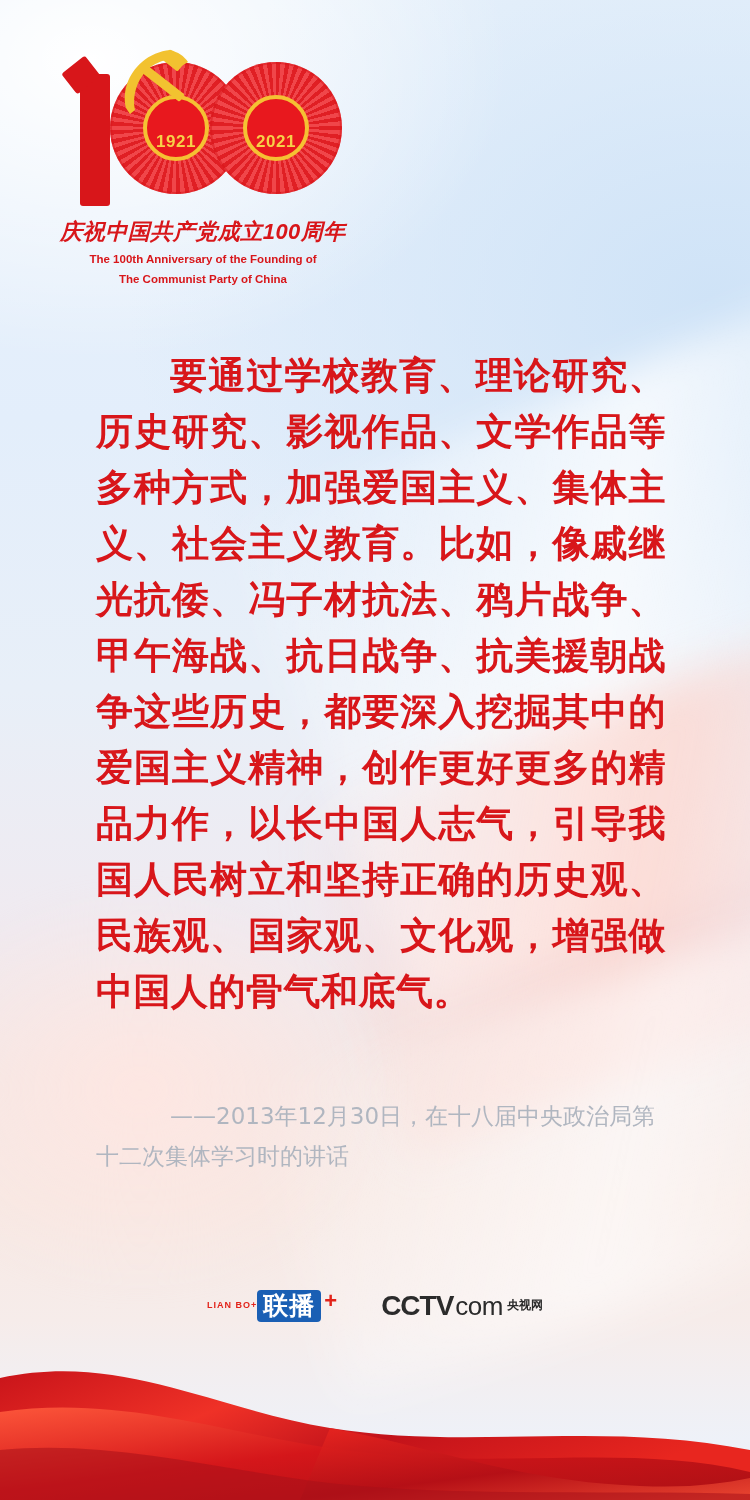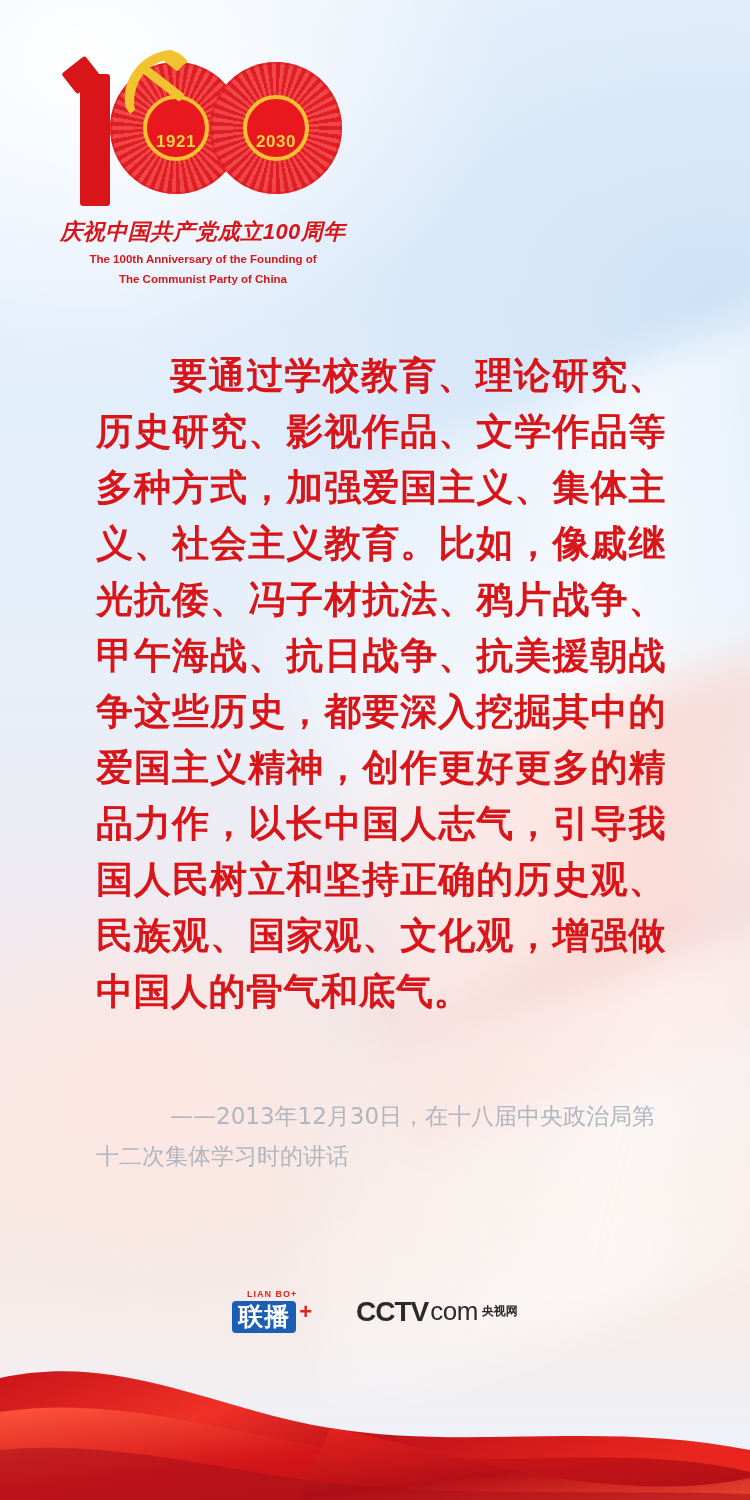--- a/index.html
+++ b/index.html
@@ -198,21 +198,21 @@
     left: 0;
     top: 1290px;
     width: 750px;
     display: flex;
     align-items: center;
     justify-content: center;
     gap: 44px;
   }
   .lianbo {
     display: flex;
-    flex-direction: column;
+    flex-direction: row;
     align-items: center;
     line-height: 1;
   }
   .lianbo-top {
     color: #e2231a;
     font-size: 9px;
     font-weight: bold;
     letter-spacing: 1px;
     margin-bottom: 2px;
   }
@@ -287,21 +287,21 @@
       <div class="digit-one"></div>
 
       <div class="zero zero-1">
         <div class="ring">
           <span>1921</span>
         </div>
       </div>
 
       <div class="zero zero-2">
         <div class="ring">
-          <span>2030</span>
+          <span>2021</span>
         </div>
       </div>
 
       <svg class="hammer-sickle" viewBox="0 0 78 74">
         <path d="M10 66 L6 60 C2 44 8 26 22 14 C30 7 40 3 50 2 L53 11 C42 12 33 16 27 22 C16 33 12 50 15 62 Z" fill="#f2c230"></path>
         <path d="M50 2 C58 4 64 8 68 14 L60 19 C56 14 52 11 47 10 Z" fill="#f2c230"></path>
         <rect x="16" y="30" width="52" height="9" rx="2" fill="#f2c230" transform="rotate(38 42 34)"></rect>
         <rect x="44" y="6" width="20" height="13" rx="2" fill="#f2c230" transform="rotate(38 54 12)"></rect>
       </svg>
     </div>

